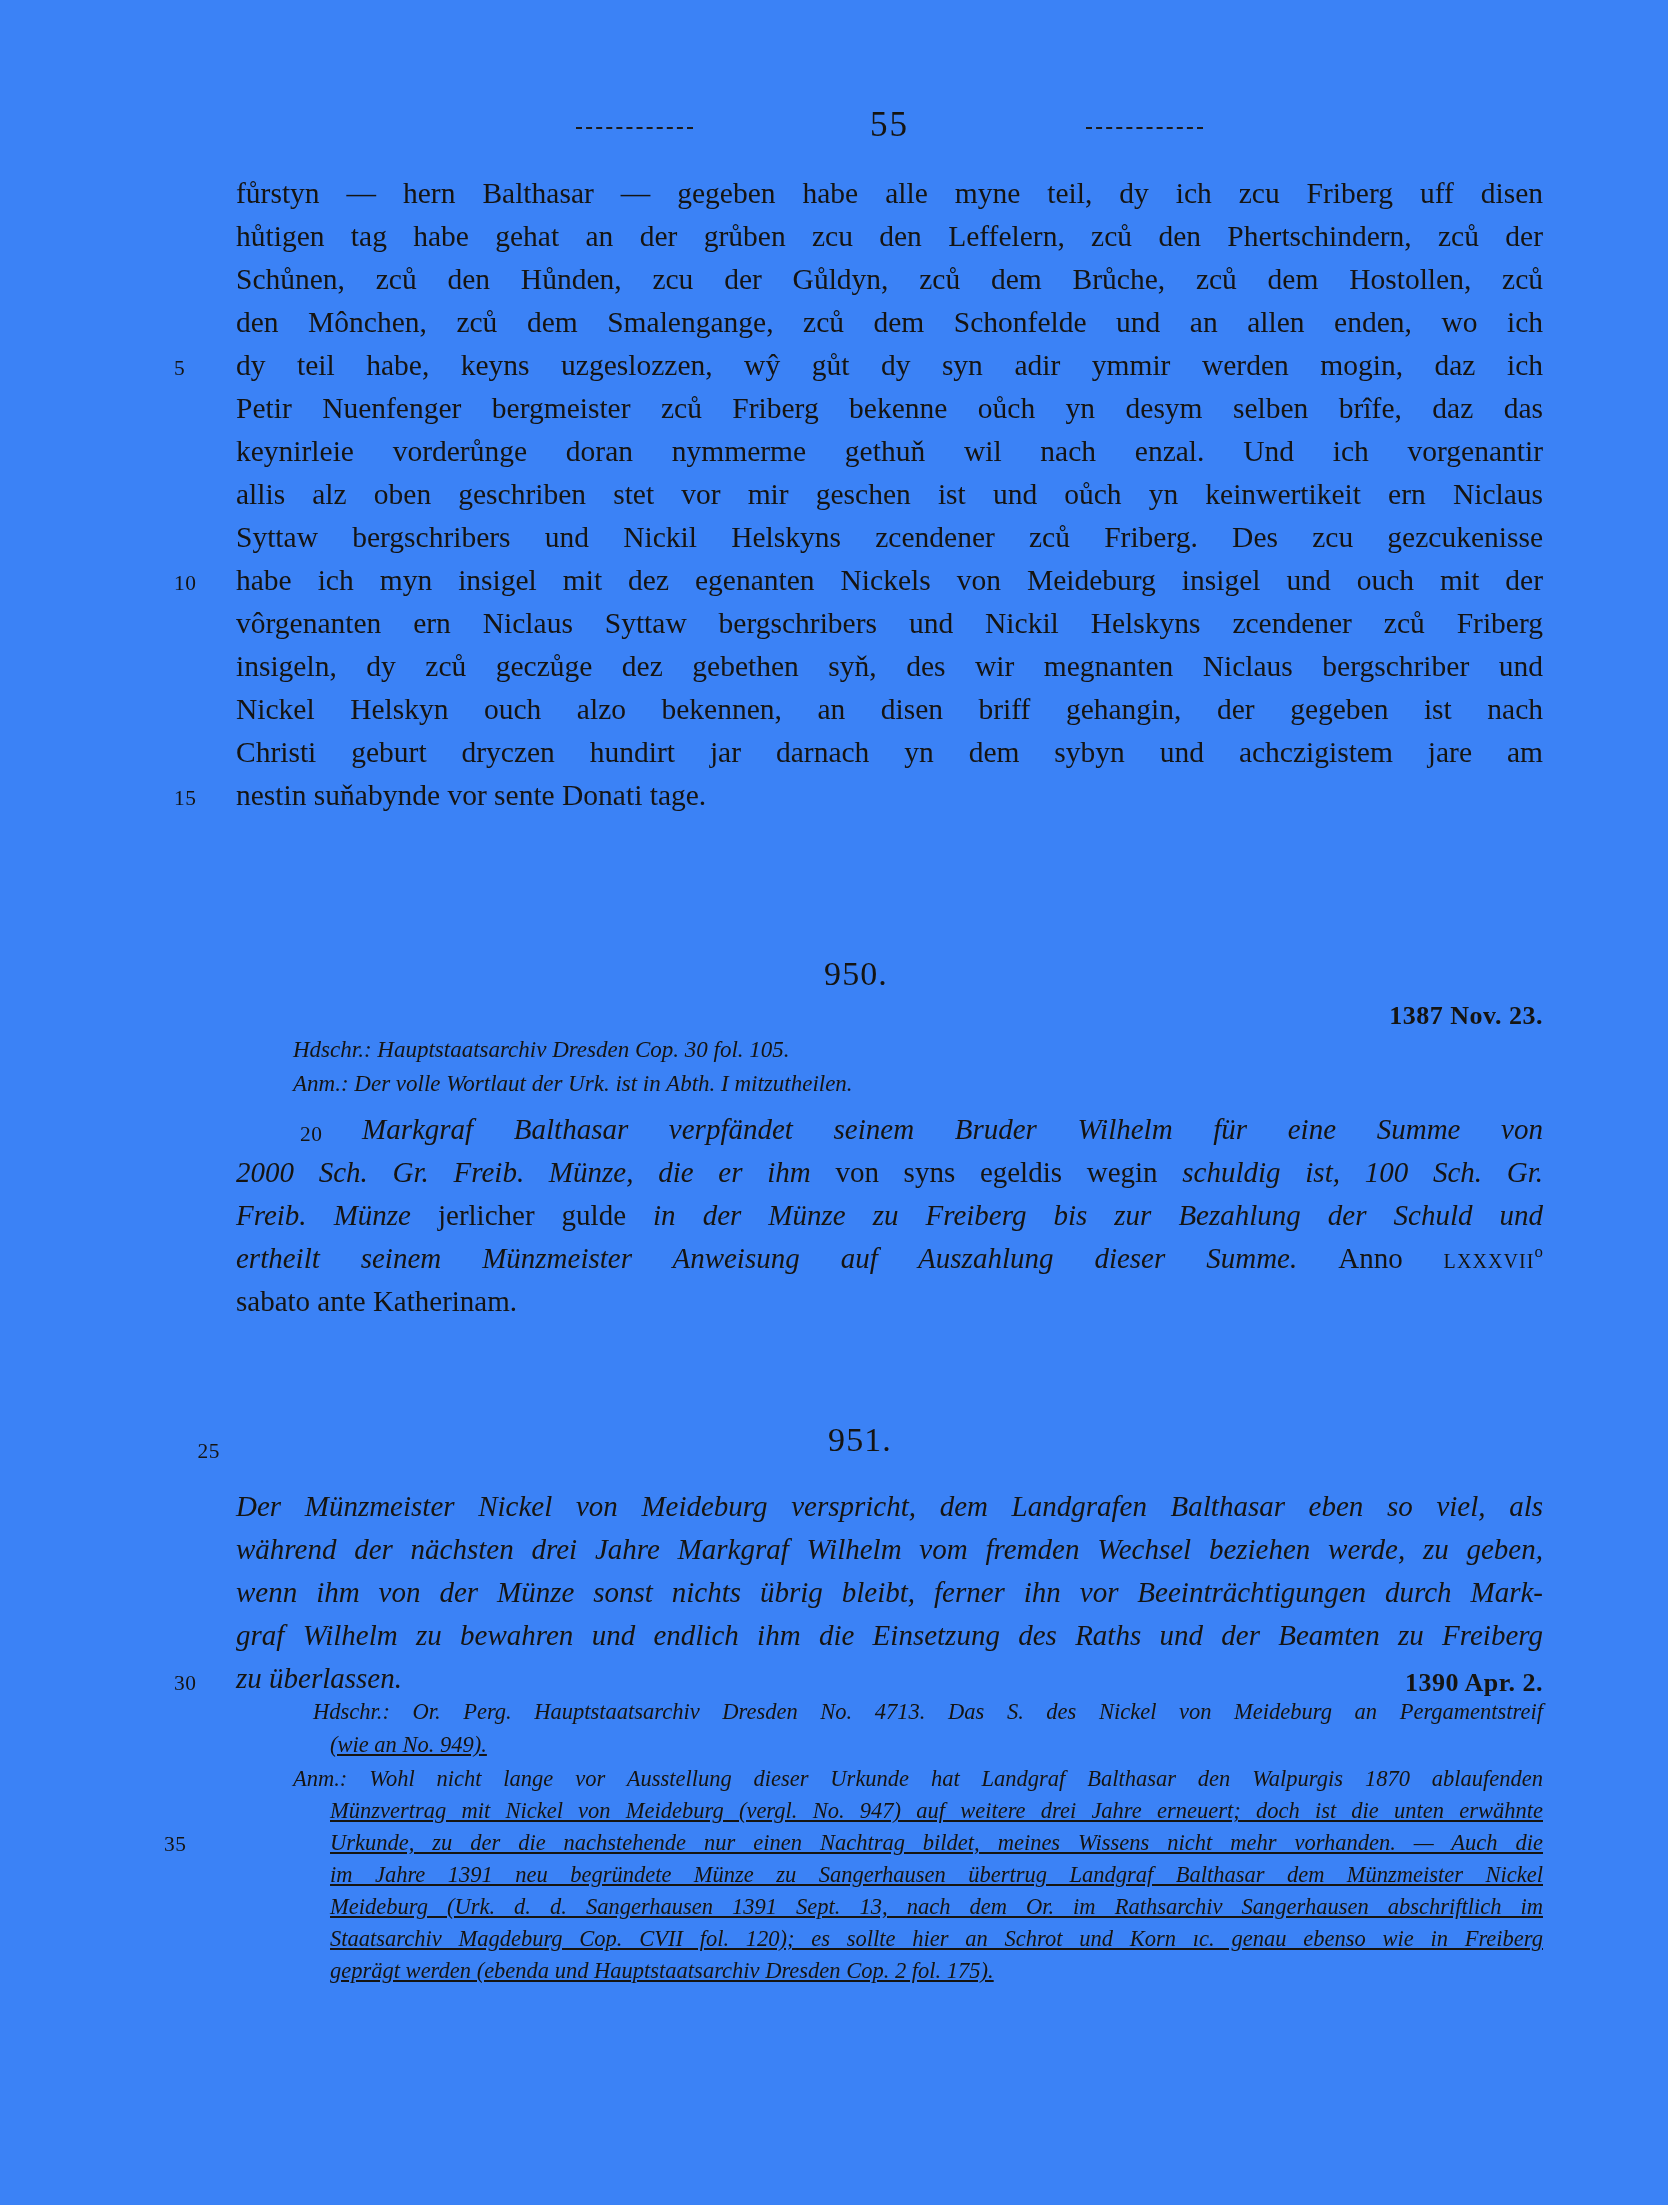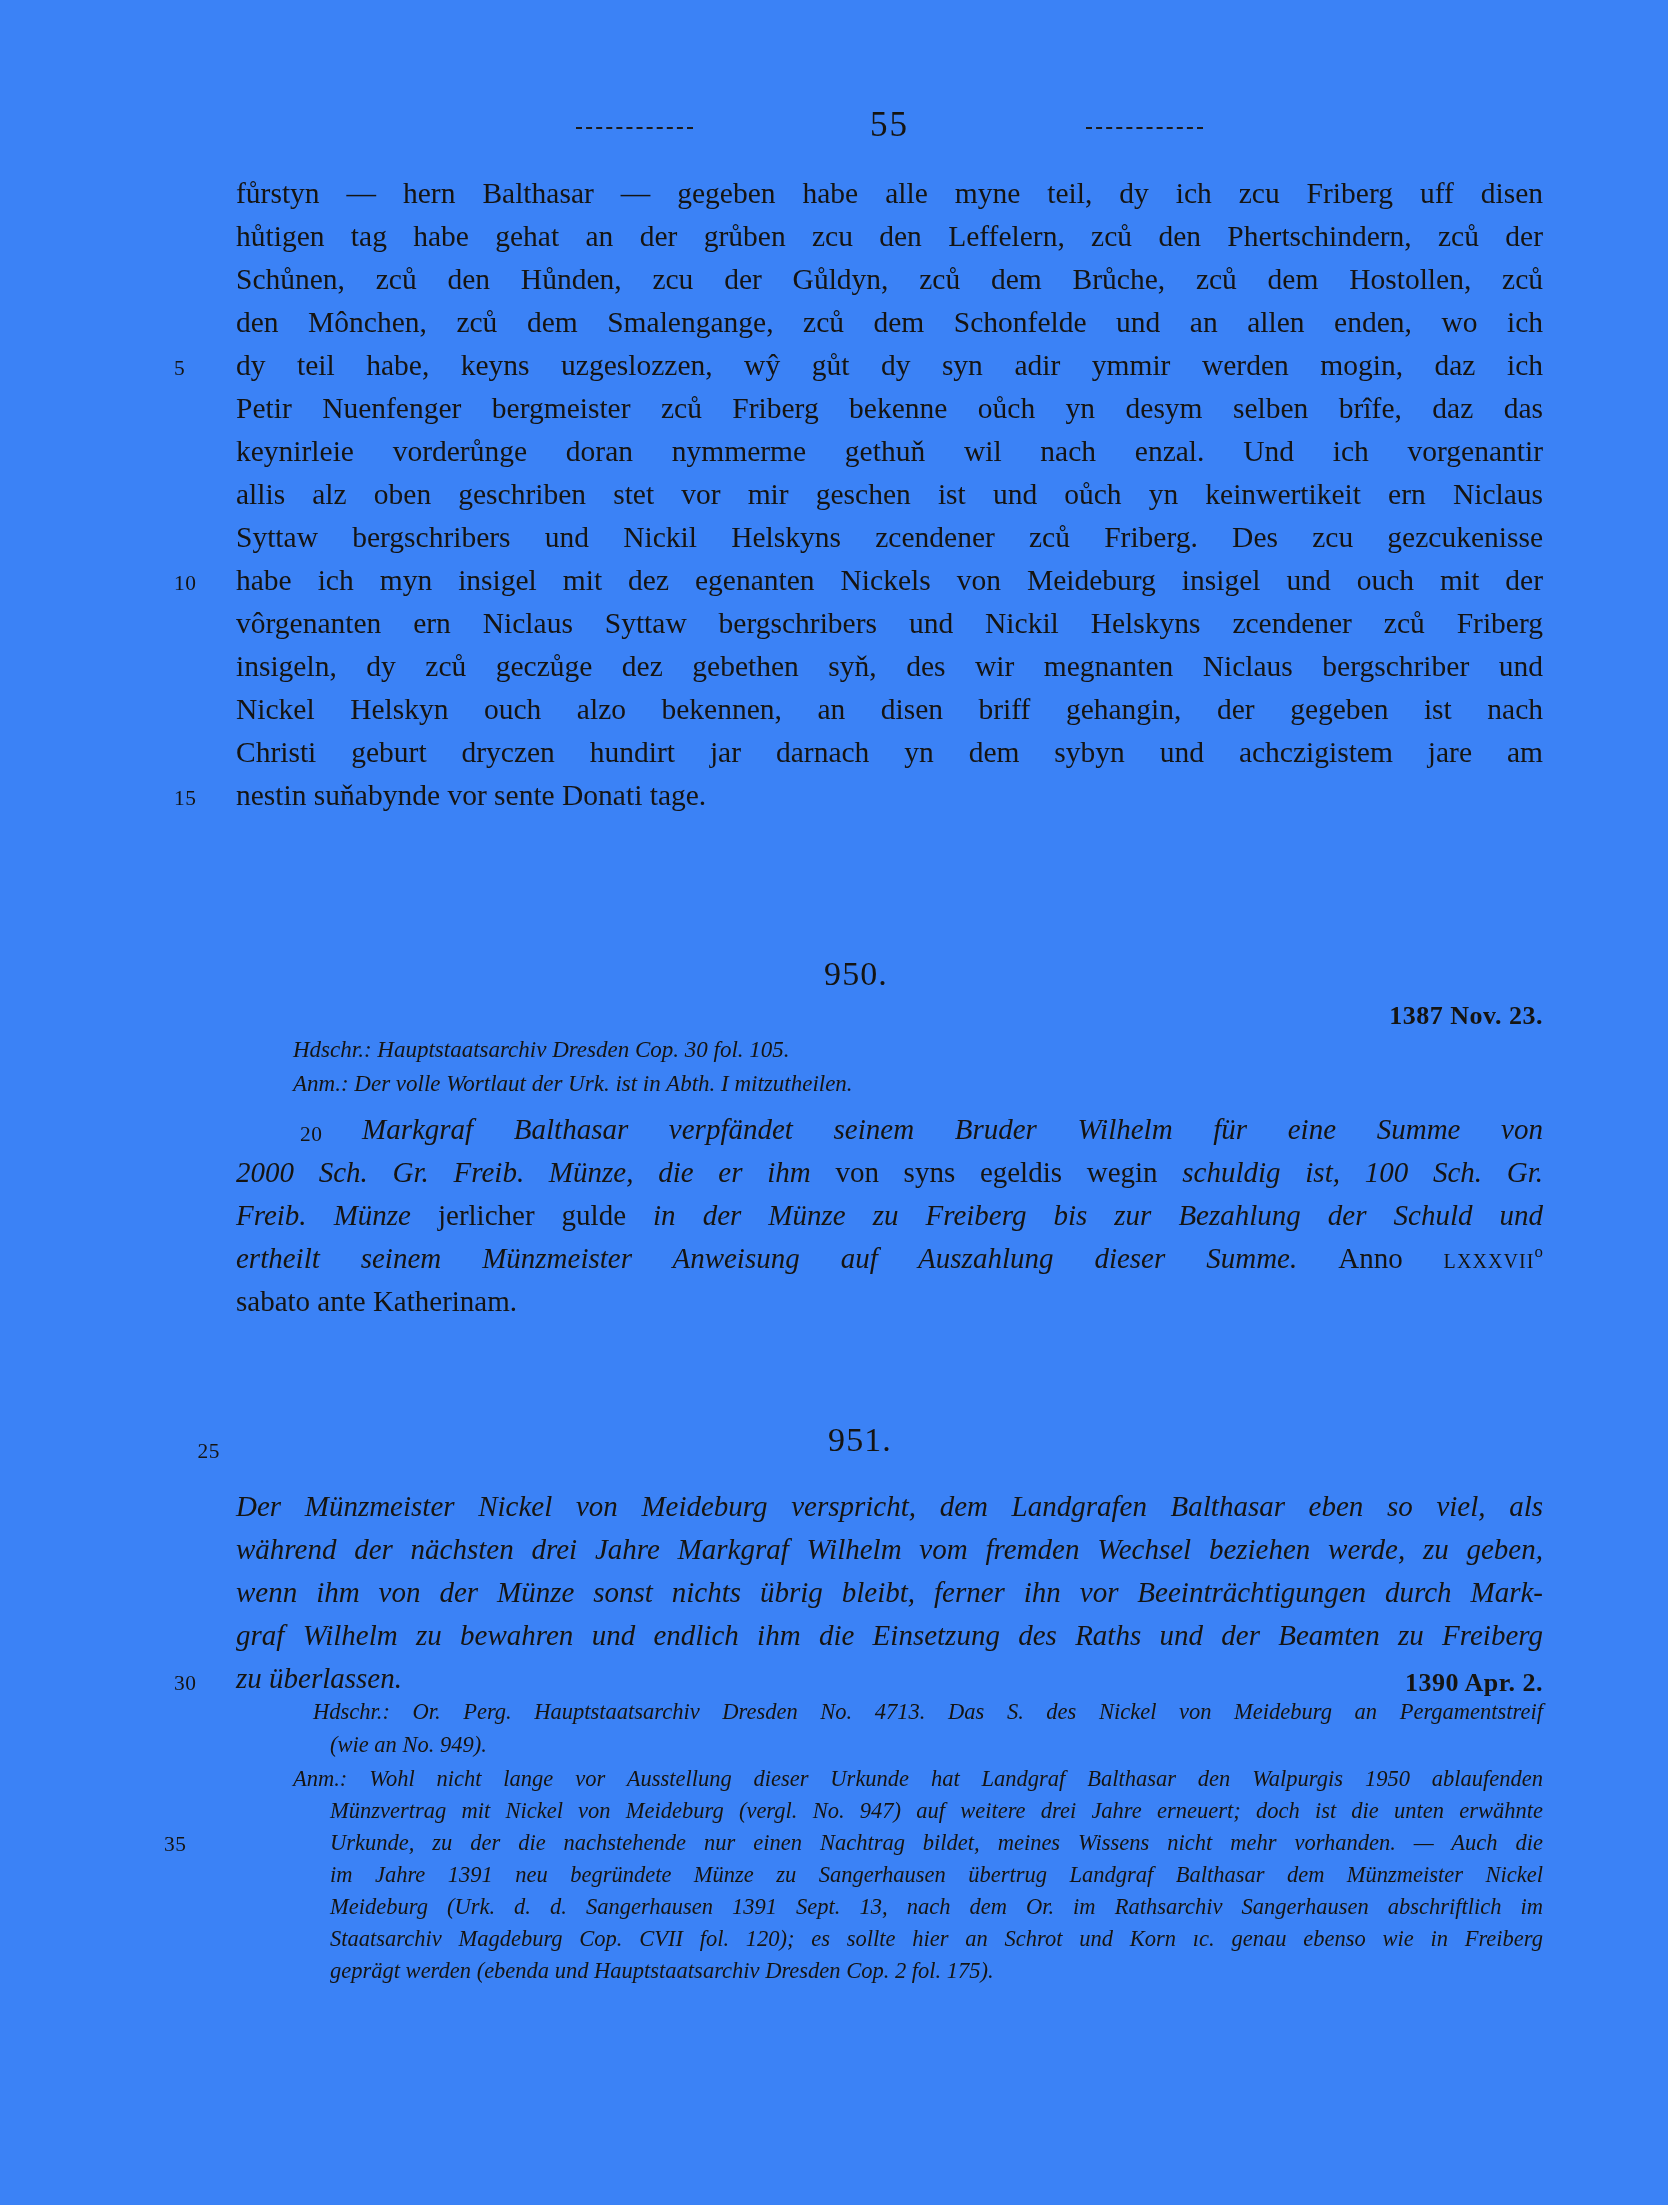--- a/index.html
+++ b/index.html
@@ -28,21 +28,21 @@
   }
   .heading{ font-size:34px; line-height:43px; text-align:center; letter-spacing:1.1px; }
   .date{ font-size:26px; font-weight:bold; font-style:normal; letter-spacing:0.5px; }
   .note{ font-style:italic; font-size:23px; line-height:33px; }
   .sumline{ font-size:29px; font-style:italic; line-height:43px;
     text-align:justify; text-align-last:justify; text-justify:inter-word; }
   .sumline.short{ text-align:left; text-align-last:left; }
   .sumline.indent{ text-indent:126px; }
   .annline{ font-style:italic; font-size:22.5px; line-height:32px;
     text-align:justify; text-align-last:justify; text-justify:inter-word; }
-  .annline.cont{ padding-left:37px; }
+  .annline.cont{ padding-left:37px;text-decoration:underline; }
   .annline.short{ text-align:left; text-align-last:left; }
   .rm{ font-style:normal; }
   .it{ font-style:italic; }
   .sc{ font-style:normal; font-variant:small-caps; letter-spacing:1.1px; }
   .sup{ font-style:normal; vertical-align:super; font-size:58%; line-height:0; }
   .lastrow{ position:relative; }
   .lastrow .row-date{ position:absolute; right:0; top:4.3px; }
 </style>
 </head>
 <body>
@@ -95,21 +95,21 @@
     <div class="sumline">graf Wilhelm zu bewahren und endlich ihm die Einsetzung des Raths und der Beamten zu Freiberg</div>
     <div class="sumline short lastrow"><span class="lineno" style="top:5.4px;">30</span><span>zu überlassen.</span><span class="date row-date">1390 Apr. 2.</span></div>
   </div>
 
   <div class="blk" style="left:293px; top:1695px; width:1250px;">
     <div class="annline" style="line-height:33px;margin-left:20px;">Hdschr.:  Or. Perg. Hauptstaatsarchiv Dresden No. 4713.  Das S. des Nickel von Meideburg an Pergamentstreif</div>
     <div class="annline cont short" style="line-height:33px;">(wie an No. 949).</div>
   </div>
 
   <div class="blk" style="left:293px; top:1763px; width:1250px;">
-    <div class="annline">Anm.:  Wohl nicht lange vor Ausstellung dieser Urkunde hat Landgraf Balthasar den Walpurgis 1950 ablaufenden</div>
+    <div class="annline">Anm.:  Wohl nicht lange vor Ausstellung dieser Urkunde hat Landgraf Balthasar den Walpurgis 1870 ablaufenden</div>
     <div class="annline cont">Münzvertrag mit Nickel von Meideburg (vergl. No. 947) auf weitere drei Jahre erneuert; doch ist die unten erwähnte</div>
     <div class="annline cont" style="position:relative;"><span class="lineno" style="left:-129px; top:1.1px;">35</span><span>Urkunde, zu der die nachstehende nur einen Nachtrag bildet, meines Wissens nicht mehr vorhanden. — Auch die</span></div>
     <div class="annline cont">im Jahre 1391 neu begründete Münze zu Sangerhausen übertrug Landgraf Balthasar dem Münzmeister Nickel</div>
     <div class="annline cont">Meideburg (Urk. d. d. Sangerhausen 1391 Sept. 13, nach dem Or. im Rathsarchiv Sangerhausen abschriftlich im</div>
     <div class="annline cont">Staatsarchiv Magdeburg Cop. CVII fol. 120); es sollte hier an Schrot und Korn ıc. genau ebenso wie in Freiberg</div>
     <div class="annline cont short">geprägt werden (ebenda und Hauptstaatsarchiv Dresden Cop. 2 fol. 175).</div>
   </div>
 
 </div>
 

